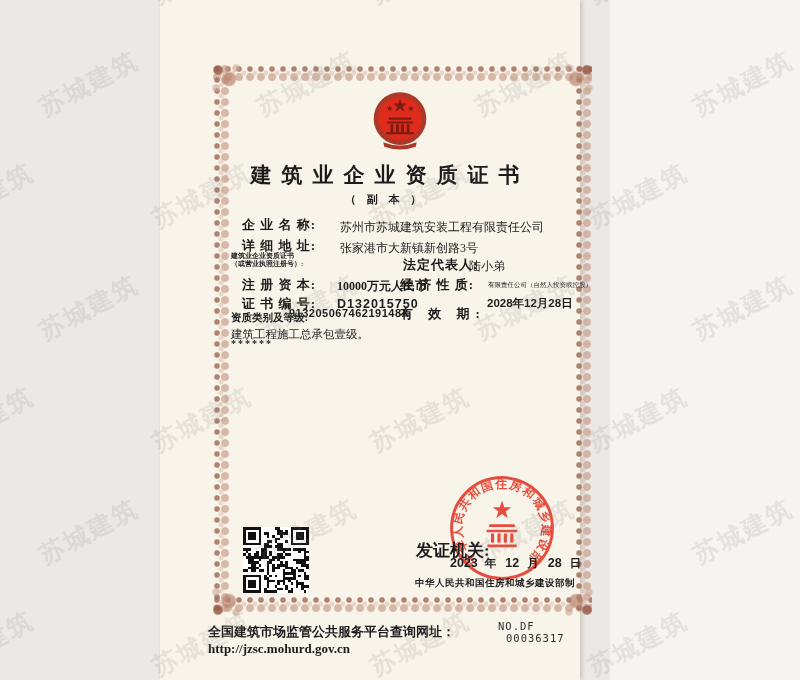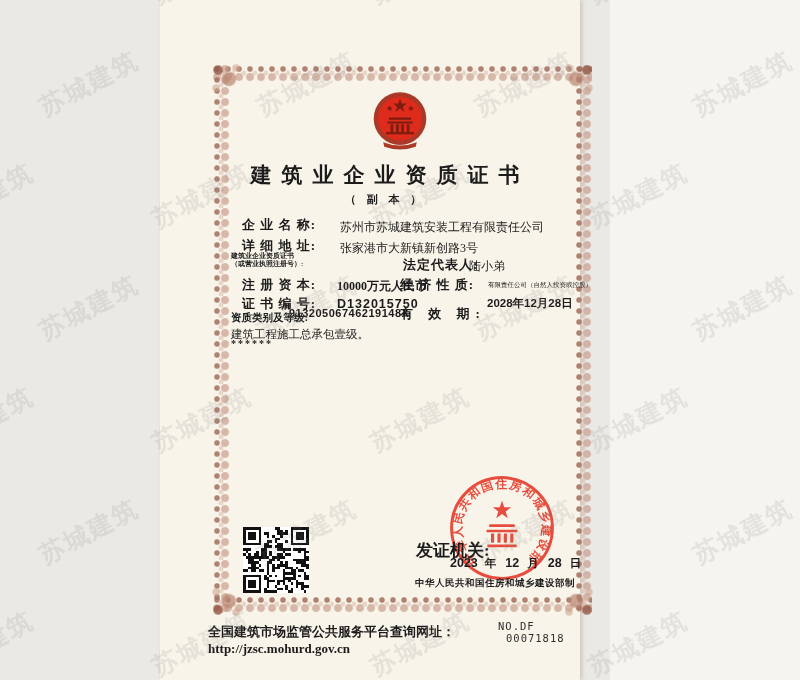--- a/index.html
+++ b/index.html
@@ -392,21 +392,21 @@
     <span class="u" style="margin-left:8px;">月</span>
     <span class="d" style="margin-left:9px;">28</span>
     <span class="u" style="margin-left:8px;">日</span>
   </div>
 
   <div class="abs made-by">中华人民共和国住房和城乡建设部制</div>
 
   <div class="abs footer-url">全国建筑市场监管公共服务平台查询网址：http://jzsc.mohurd.gov.cn</div>
   <div class="abs serial">
     <span>NO.DF</span>
-    <span class="sn">00071818</span>
+    <span class="sn">00036317</span>
   </div>
 
 </div>
 
 <div class="wm-layer">
     <span class="wm" style="left: -70px; top: -45px;">苏城建筑</span>
     <span class="wm" style="left: 148px; top: -45px;">苏城建筑</span>
     <span class="wm" style="left: 366px; top: -45px;">苏城建筑</span>
     <span class="wm" style="left: 584px; top: -45px;">苏城建筑</span>
     <span class="wm" style="left: 35px; top: 67px;">苏城建筑</span>

